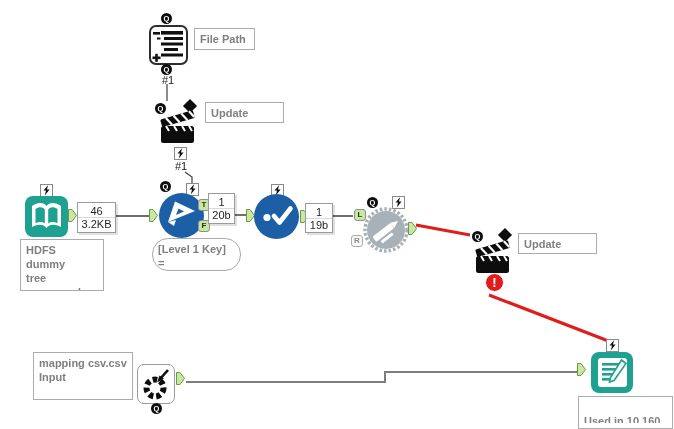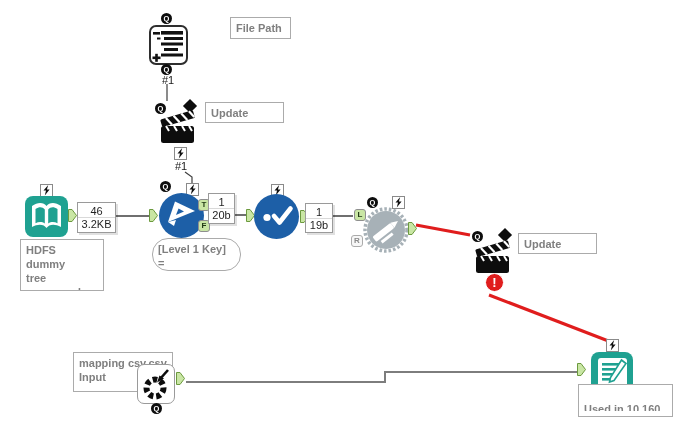--- a/index.html
+++ b/index.html
@@ -87,21 +87,21 @@
         <rect x="13" y="21" width="14" height="3" fill="#111"></rect>
         <rect x="10" y="26.5" width="22" height="3" fill="#111"></rect>
         <rect x="1.5" y="29.5" width="8" height="2.6" fill="#111"></rect>
         <rect x="4.2" y="26.8" width="2.6" height="8" fill="#111"></rect>
       </svg>
     </div>
     <div class="q-anchor" style="left:161px;top:64px;">
         <span>Q</span>
       </div>
     <div class="conn-id" style="left:156px;top:74px;width:24px;">#1</div>
-    <div class="comment-box" style="left:194px;top:17px;width:61px;height:22px;margin-left:36px;">File Path</div>
+    <div class="comment-box" style="left:194px;top:28px;width:61px;height:22px;">File Path</div>
   </div>
 
   <div class="node">
     <div class="q-anchor" style="left:155px;top:103px;">
         <span>Q</span>
       </div>
     <div class="diamond" style="left:185px;top:101px;"></div>
     <div style="position:absolute;left:158px;top:106px;">
       <svg width="42" height="42" viewBox="0 0 42 42">
         <g transform="rotate(-16 5 20)">
@@ -249,21 +249,21 @@
         <path d="M8 20l3 5M16 20l3 5M24 20l3 5M31 20l3 5" stroke="#fff" stroke-width="2"></path>
       </svg>
     </div>
     <div class="error-badge" style="left:485px;top:273px;">
         <span>!</span>
       </div>
     <div class="comment-box" style="left:518px;top:233px;width:79px;height:21px;">Update Value</div>
   </div>
 
   <div class="node">
-    <div class="comment-box" style="left:33px;top:352px;width:100px;height:40px;margin-left:40px;">mapping csv.csv
+    <div class="comment-box" style="left:33px;top:352px;width:100px;height:48px;">mapping csv.csv
 Input</div>
     <div class="tool-icon sq-tool" style="left:137px;top:364px;width:38px;height:40px;border-color:#9a9a9a;border-width:1px;">
       <svg width="36" height="38" viewBox="0 0 36 38">
         <circle cx="17" cy="23" r="8.5" fill="none" stroke="#0d0d0d" stroke-width="6" stroke-dasharray="4.5 3"></circle>
         <circle cx="17" cy="23" r="4" fill="#fff"></circle>
         <line x1="30" y1="5" x2="22" y2="14" stroke="#0d0d0d" stroke-width="2.6"></line>
         <polygon points="19,17.5 26,13.5 21.5,10.5" fill="#0d0d0d"></polygon>
       </svg>
     </div>
     <svg class="anchor-svg" style="left:176px;top:372px;" width="9" height="13" viewBox="0 0 9 13">
@@ -286,18 +286,18 @@
     <div class="tool-icon teal-tool" style="left:591px;top:352px;width:42px;height:41px;">
       <svg width="42" height="41" viewBox="0 0 42 41">
         <rect x="7" y="6" width="29" height="29" rx="3" fill="#fff"></rect>
         <rect x="11" y="11" width="19" height="2.6" fill="#1fa191"></rect>
         <rect x="11" y="16" width="19" height="2.6" fill="#1fa191"></rect>
         <rect x="11" y="21" width="16" height="2.6" fill="#1fa191"></rect>
         <rect x="11" y="26" width="12" height="2.6" fill="#1fa191"></rect>
         <polygon points="30.5,8 35,11.5 23,28.5 18.5,30 19.5,25.5" fill="#fff" stroke="#1fa191" stroke-width="1.6"></polygon>
       </svg>
     </div>
-    <div class="comment-box" style="left:578px;top:384px;width:95px;height:33px;">
+    <div class="comment-box" style="left:578px;top:396px;width:95px;height:33px;">
       <div style="height:9px;overflow:hidden;">Used in 10,160</div>
     </div>
   </div>
 
 </div>
 
 </body></html>

